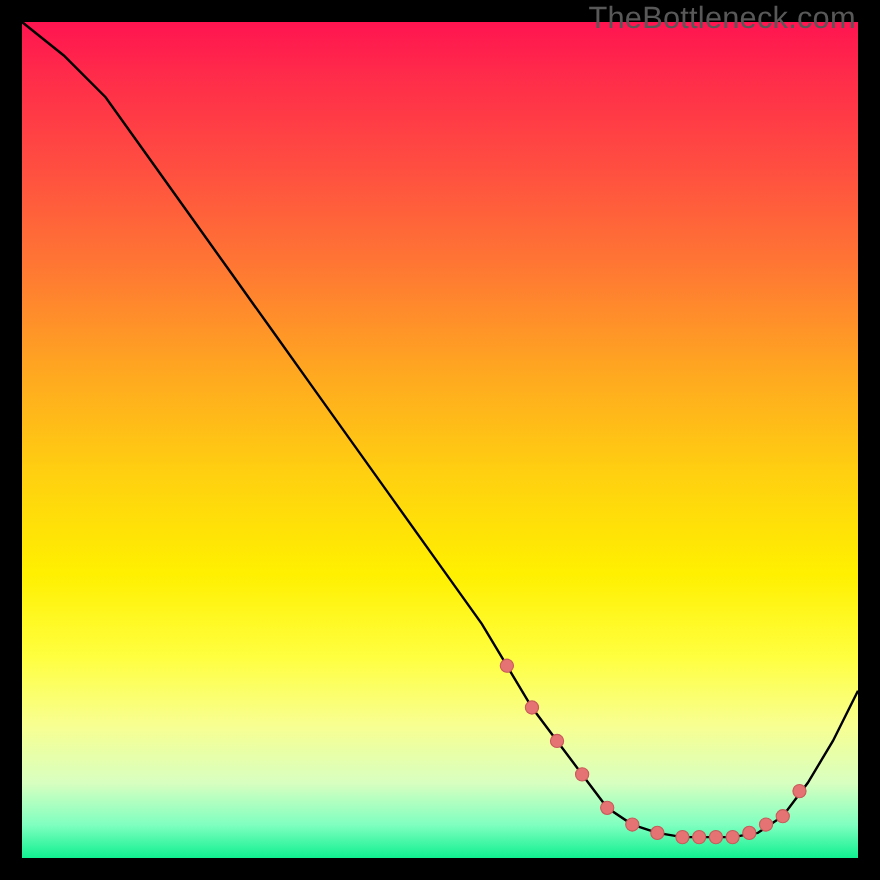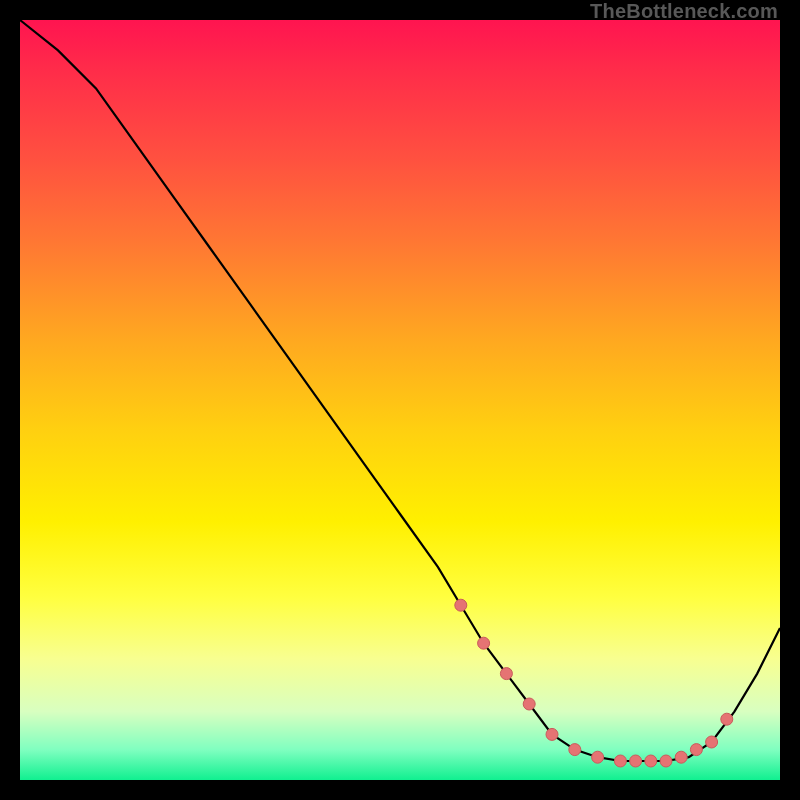--- a/index.html
+++ b/index.html
@@ -39,22 +39,22 @@
       #d8ffc0 91%,
       #80ffc0 96%,
       #10f090 100%
     );
   }
   .watermark {
     position: absolute;
     right: 22px;
     top: 0px;
     color: #585858;
-    font-size: 20px;
-    font-weight: 700;
+    font-size: 28px;
+    font-weight: 400;
     letter-spacing: 0.2px;
   }
   svg.overlay {
     position: absolute;
     left: 0;
     top: 0;
     width: 760px;
     height: 760px;
     overflow: visible;
   }

